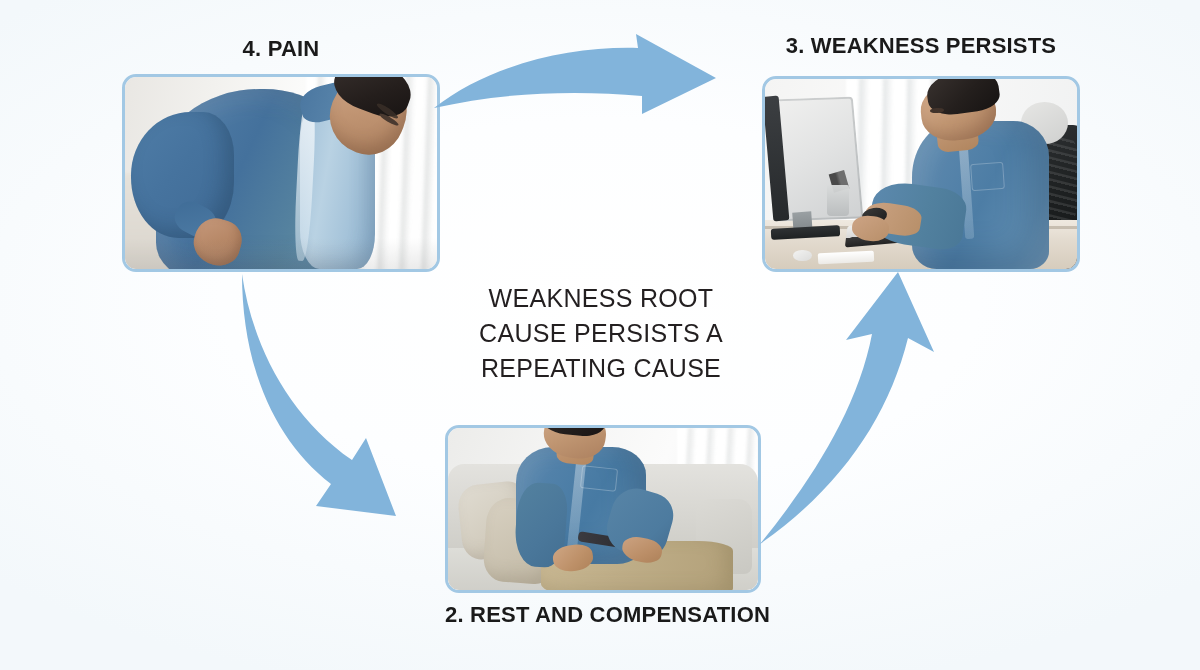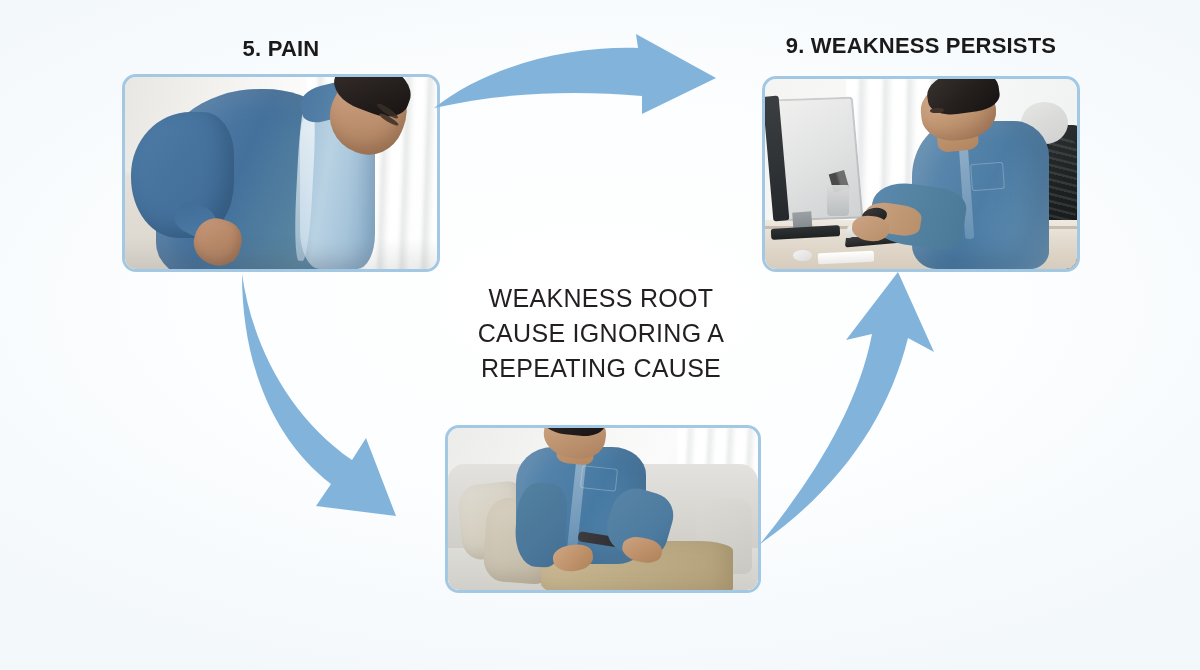--- a/index.html
+++ b/index.html
@@ -445,21 +445,21 @@
   }
   #arrow-top { left: 430px; top: 30px; }
   #arrow-left { left: 230px; top: 270px; }
   #arrow-right { left: 750px; top: 258px; }
 </style>
 </head>
 <body>
 
 <div id="stage">
 
-  <div class="card-title" id="title-1">5. PAIN</div>
+  <div class="card-title" id="title-1">4. PAIN</div>
 
   <div class="photo-card" id="card-1">
     <div class="photo-inner">
       <div class="p1-bg"></div>
       <div class="p1-curtain"></div>
       <div class="p1-sofa"></div>
       <div class="p1-torso"></div>
       <div class="p1-shirt-open"></div>
       <div class="p1-shirt-edge"></div>
       <div class="p1-collar"></div>
@@ -467,21 +467,21 @@
       <div class="p1-cuff"></div>
       <div class="p1-hand"></div>
       <div class="p1-head"></div>
       <div class="p1-hair"></div>
       <div class="p1-brow"></div>
       <div class="p1-eye"></div>
       <div class="p1-shadow"></div>
     </div>
   </div>
 
-  <div class="card-title" id="title-3">9. WEAKNESS PERSISTS</div>
+  <div class="card-title" id="title-3">3. WEAKNESS PERSISTS</div>
 
   <div class="photo-card" id="card-3">
     <div class="photo-inner">
       <div class="p3-bg"></div>
       <div class="p3-window"></div>
       <div class="p3-chair"></div>
       <div class="p3-chair-mesh"></div>
       <div class="p3-headrest"></div>
       <div class="p3-desk"></div>
       <div class="p3-desk-edge"></div>
@@ -526,24 +526,25 @@
       <div class="p2-arm-l"></div>
       <div class="p2-arm-r"></div>
       <div class="p2-hand-l"></div>
       <div class="p2-hand-r"></div>
       <div class="p2-neck"></div>
       <div class="p2-head"></div>
       <div class="p2-hair"></div>
     </div>
   </div>
 
+  <div class="card-title" id="title-2">2. REST AND COMPENSATION</div>
 
   <div id="center-caption">
     <span class="cap-line">WEAKNESS ROOT</span>
-    <span class="cap-line">CAUSE IGNORING A</span>
+    <span class="cap-line">CAUSE PERSISTS A</span>
     <span class="cap-line">REPEATING CAUSE</span>
   </div>
 
   <svg class="arrow-svg" id="arrow-top" width="300" height="110" viewBox="0 0 300 110">
     <path d="M4,78 C60,34 140,16 208,18 L206,4 L286,48 L212,84 L212,66 C146,60 74,62 4,78 Z" fill="#82b4db"></path>
   </svg>
 
   <svg class="arrow-svg" id="arrow-left" width="200" height="250" viewBox="0 0 200 250">
     <path d="M12,4 C22,74 58,146 122,190 L136,168 L166,246 L86,236 L101,214 C46,172 12,98 12,4 Z" fill="#82b4db"></path>
   </svg>

